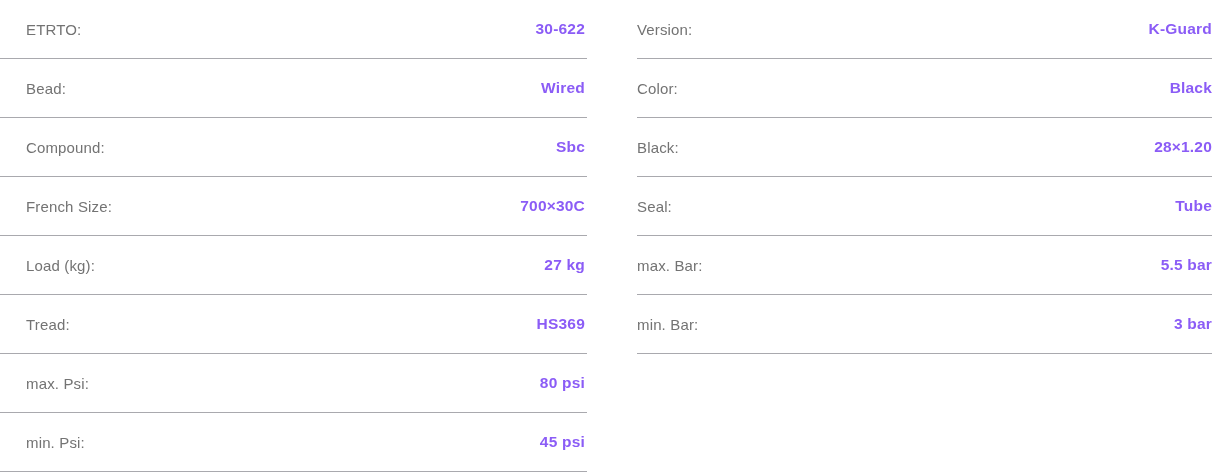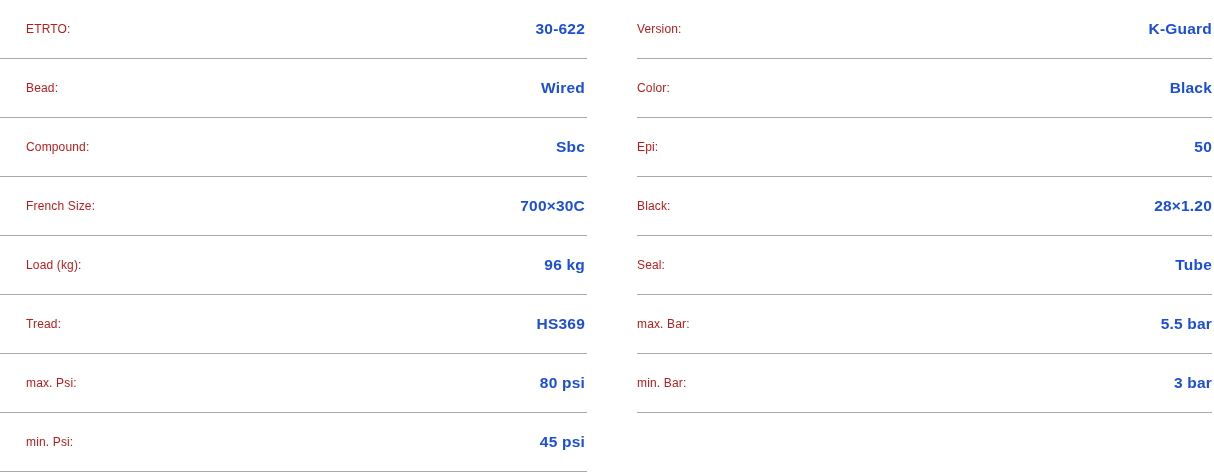--- a/index.html
+++ b/index.html
@@ -55,32 +55,32 @@
     padding-right: 2px;
   }
 
   .spec-column.right .spec-row {
     padding-left: 0;
     padding-right: 0;
     margin-left: 12px;
   }
 
   .spec-label {
-    font-size: 12px;
+    font-size: 15px;
     font-weight: 400;
-    color: #b91c1c;
+    color: #737373;
     letter-spacing: 0.15px;
     line-height: 1;
     white-space: nowrap;
   }
 
   .spec-value {
     font-size: 15.5px;
     font-weight: 700;
-    color: #1d4ed8;
+    color: #8b5cf6;
     letter-spacing: 0.2px;
     line-height: 1;
     white-space: nowrap;
     text-align: right;
   }
 </style>
 </head>
 <body>
 
 <div class="spec-sheet">
@@ -102,21 +102,21 @@
       <span class="spec-value">Sbc</span>
     </div>
 
     <div class="spec-row">
       <span class="spec-label">French Size:</span>
       <span class="spec-value">700×30C</span>
     </div>
 
     <div class="spec-row">
       <span class="spec-label">Load (kg):</span>
-      <span class="spec-value">96 kg</span>
+      <span class="spec-value">27 kg</span>
     </div>
 
     <div class="spec-row">
       <span class="spec-label">Tread:</span>
       <span class="spec-value">HS369</span>
     </div>
 
     <div class="spec-row">
       <span class="spec-label">max. Psi:</span>
       <span class="spec-value">80 psi</span>
@@ -136,24 +136,20 @@
     <div class="spec-row">
       <span class="spec-label">Version:</span>
       <span class="spec-value">K-Guard</span>
     </div>
 
     <div class="spec-row">
       <span class="spec-label">Color:</span>
       <span class="spec-value">Black</span>
     </div>
 
-    <div class="spec-row">
-      <span class="spec-label">Epi:</span>
-      <span class="spec-value">50</span>
-    </div>
 
     <div class="spec-row">
       <span class="spec-label">Black:</span>
       <span class="spec-value">28×1.20</span>
     </div>
 
     <div class="spec-row">
       <span class="spec-label">Seal:</span>
       <span class="spec-value">Tube</span>
     </div>

